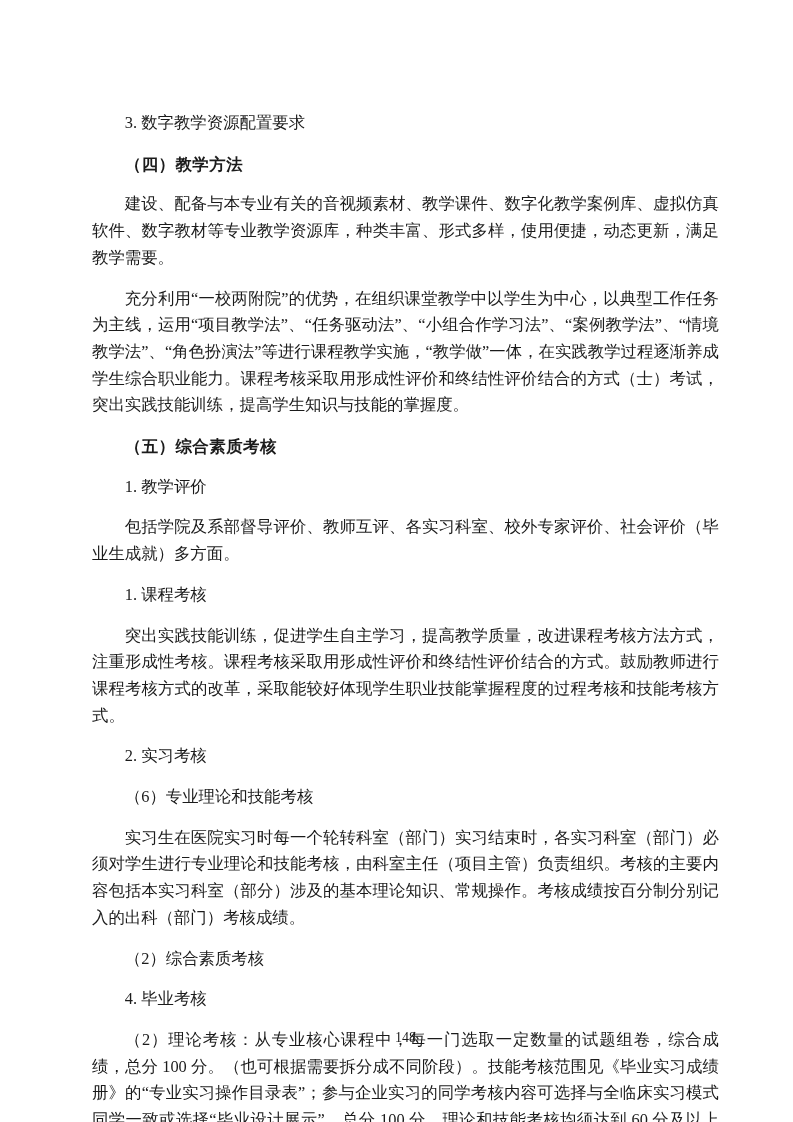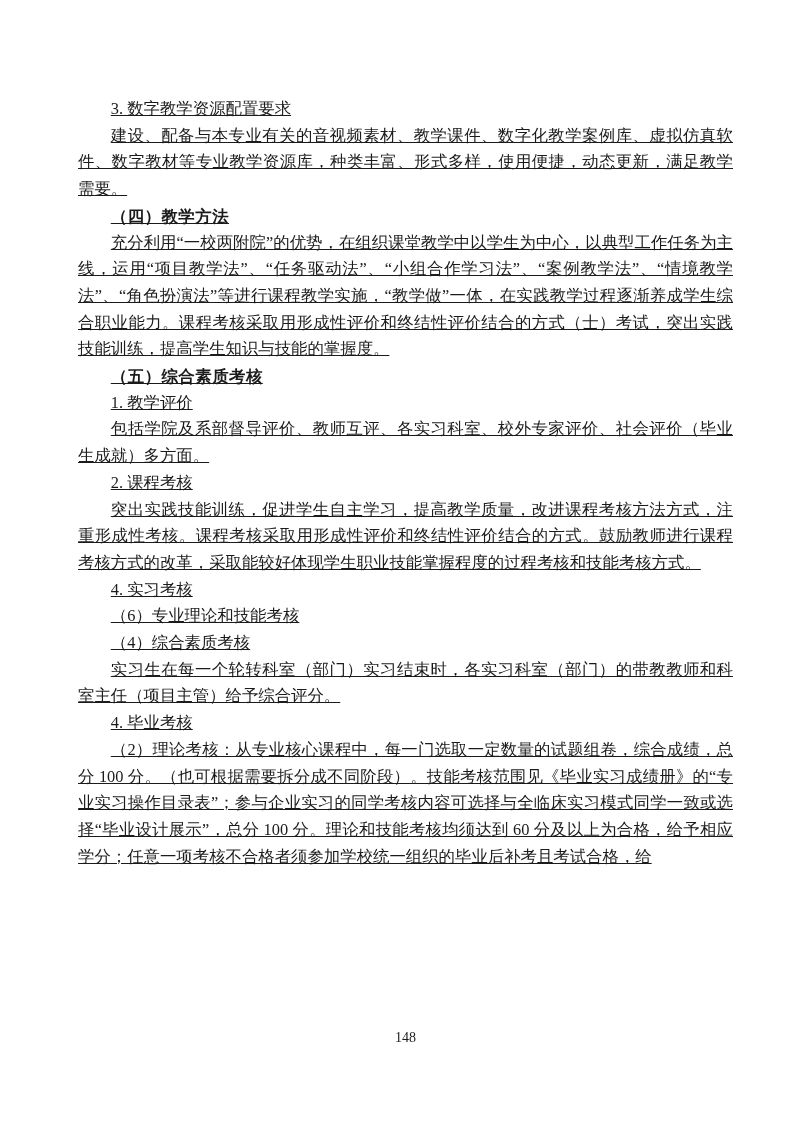--- a/index.html
+++ b/index.html
@@ -18,23 +18,22 @@
     position: absolute;
     left: 78px;
     top: 96px;
     width: 655px;
     font-family: "Liberation Serif", "DejaVu Serif", serif;
     font-size: 16.4px;
     line-height: 26.7px;
     color: #1b1b1b;
   }
   .blk {
-    margin: 0;
+    margin: 14px;
     text-indent: 2em;
-    text-decoration: underline;
   }
   .para {
     text-align: justify;
   }
   .heading {
     font-family: "Liberation Sans", "DejaVu Sans", sans-serif;
     font-weight: 700;
     letter-spacing: 0.5px;
   }
   .page-number {
@@ -47,29 +46,29 @@
     font-size: 14px;
     color: #1b1b1b;
   }
 </style>
 </head>
 <body>
 
 <div class="page">
   <div class="content">
     <p class="blk">3. 数字教学资源配置要求</p>
+    <p class="blk heading">（四）教学方法</p>
     <p class="blk para">建设、配备与本专业有关的音视频素材、教学课件、数字化教学案例库、虚拟仿真软件、数字教材等专业教学资源库，种类丰富、形式多样，使用便捷，动态更新，满足教学需要。</p>
-    <p class="blk heading">（四）教学方法</p>
     <p class="blk para">充分利用“一校两附院”的优势，在组织课堂教学中以学生为中心，以典型工作任务为主线，运用“项目教学法”、“任务驱动法”、“小组合作学习法”、“案例教学法”、“情境教学法”、“角色扮演法”等进行课程教学实施，“教学做”一体，在实践教学过程逐渐养成学生综合职业能力。课程考核采取用形成性评价和终结性评价结合的方式（士）考试，突出实践技能训练，提高学生知识与技能的掌握度。</p>
     <p class="blk heading">（五）综合素质考核</p>
     <p class="blk">1. 教学评价</p>
     <p class="blk para">包括学院及系部督导评价、教师互评、各实习科室、校外专家评价、社会评价（毕业生成就）多方面。</p>
-    <p class="blk">2. 课程考核</p>
+    <p class="blk">1. 课程考核</p>
     <p class="blk para">突出实践技能训练，促进学生自主学习，提高教学质量，改进课程考核方法方式，注重形成性考核。课程考核采取用形成性评价和终结性评价结合的方式。鼓励教师进行课程考核方式的改革，采取能较好体现学生职业技能掌握程度的过程考核和技能考核方式。</p>
-    <p class="blk">4. 实习考核</p>
+    <p class="blk">2. 实习考核</p>
     <p class="blk">（6）专业理论和技能考核</p>
-    <p class="blk">（4）综合素质考核</p>
-    <p class="blk para">实习生在每一个轮转科室（部门）实习结束时，各实习科室（部门）的带教教师和科室主任（项目主管）给予综合评分。</p>
+    <p class="blk para">实习生在医院实习时每一个轮转科室（部门）实习结束时，各实习科室（部门）必须对学生进行专业理论和技能考核，由科室主任（项目主管）负责组织。考核的主要内容包括本实习科室（部分）涉及的基本理论知识、常规操作。考核成绩按百分制分别记入的出科（部门）考核成绩。</p>
+    <p class="blk">（2）综合素质考核</p>
     <p class="blk">4. 毕业考核</p>
     <p class="blk para">（2）理论考核：从专业核心课程中，每一门选取一定数量的试题组卷，综合成绩，总分 100 分。（也可根据需要拆分成不同阶段）。技能考核范围见《毕业实习成绩册》的“专业实习操作目录表”；参与企业实习的同学考核内容可选择与全临床实习模式同学一致或选择“毕业设计展示”，总分 100 分。理论和技能考核均须达到 60 分及以上为合格，给予相应学分；任意一项考核不合格者须参加学校统一组织的毕业后补考且考试合格，给</p>
   </div>
   <div class="page-number">148</div>
 </div>
 
 </body></html>

